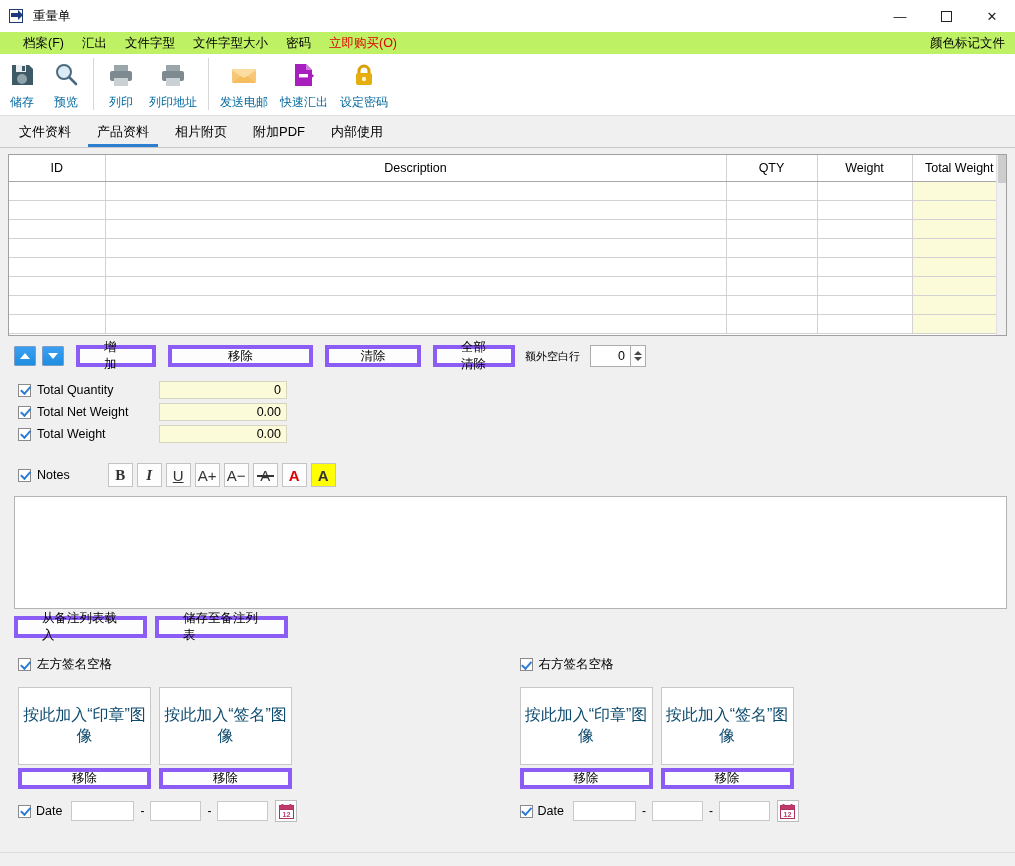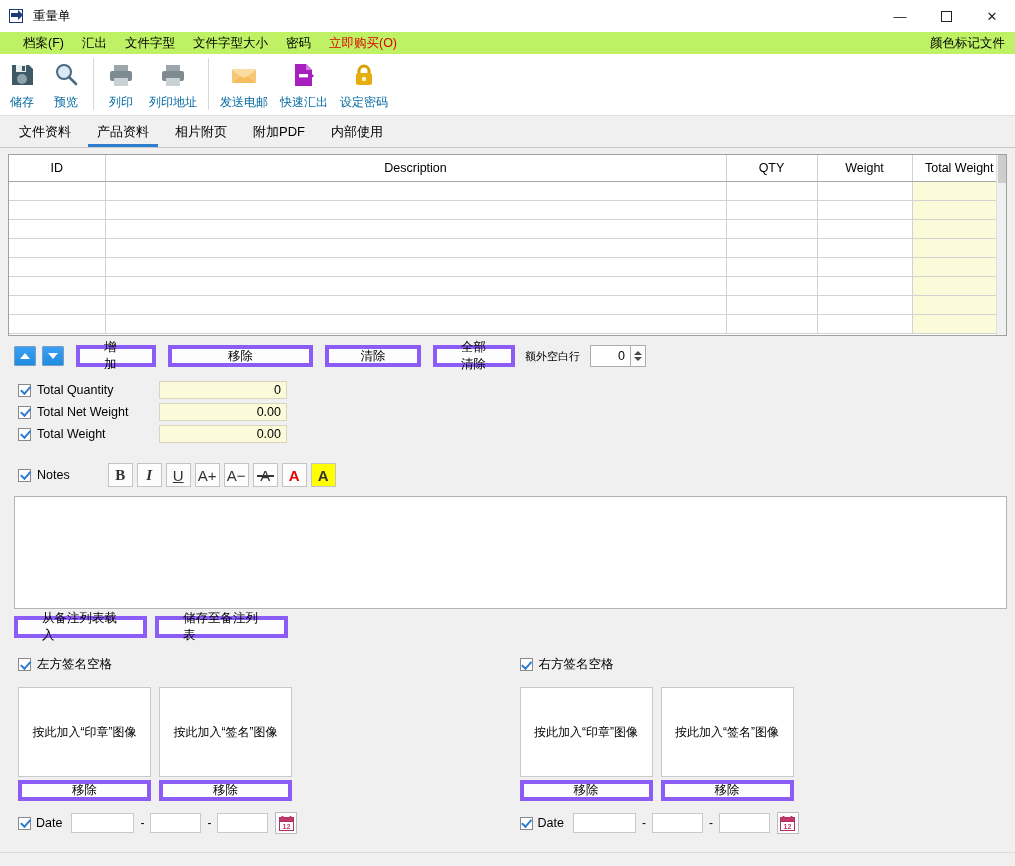--- a/index.html
+++ b/index.html
@@ -96,21 +96,21 @@
   .notebtns { display:flex; gap:8px; margin:7px 0 0 14px; }
   .notebtns .btn { width:133px; }
 
   
   .sigsection { display:flex; margin:18px 0 0 0; }
   .sigcol { width:50%; padding-left:18px; }
   .sigcol.right { padding-left:12px; }
   .sighead { display:flex; align-items:center; font-size:12.5px; margin-bottom:14px; }
   .sigboxes { display:flex; gap:8px; }
   .sigunit { width:133px; }
-  .sigbox { height:90px; border:1px solid #c8c8c8; background:#ffffff; display:flex; align-items:center; justify-content:center; font-size:12px; color:#000000; text-align:center; }
+  .sigbox { height:78px; border:1px solid #c8c8c8; background:#ffffff; display:flex; align-items:center; justify-content:center; font-size:16px; color:#0c4a6e; text-align:center; }
   .sigrm { margin-top:3px; height:21px; width:100%; }
   .daterow { display:flex; align-items:center; margin-top:11px; }
   .daterow .chk { margin-right:5px; }
   .daterow .dlbl { font-size:12.5px; margin-right:9px; }
   .dinput { border:1px solid #c9c9c9; background:#fff; height:20px; }
   .dinput.y { width:63px; }
   .dinput.m { width:51px; }
   .dinput.d { width:51px; }
   .dash { margin:0 6px; font-size:12px; color:#000; }
   .calbtn { width:22px; height:22px; border:1px solid #bdbdbd; background:#fdfdfd; margin-left:7px; display:inline-flex; align-items:center; justify-content:center; }

